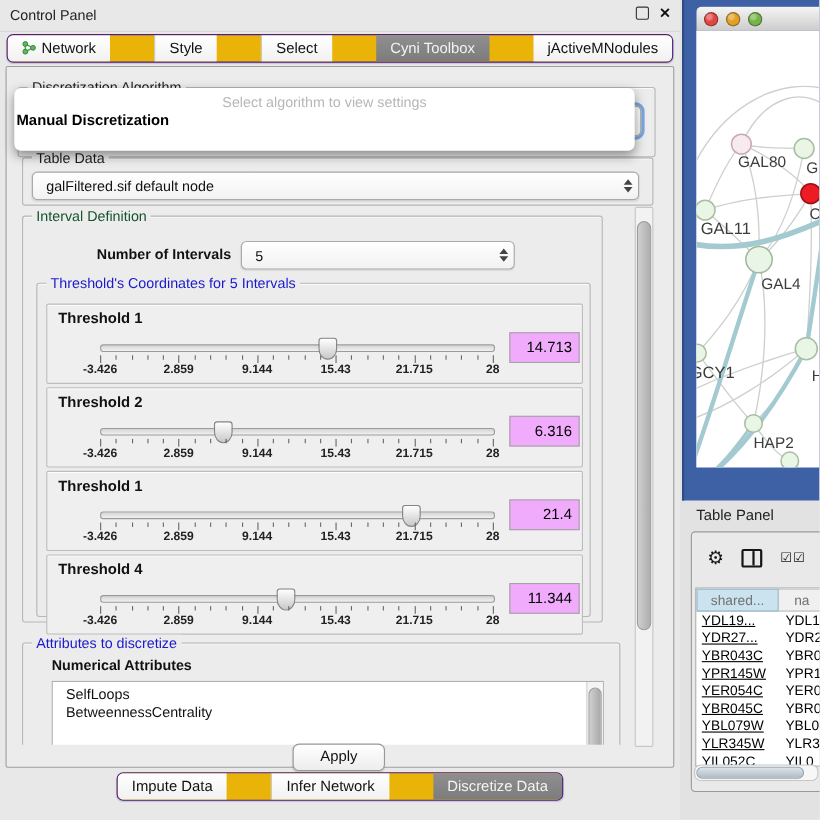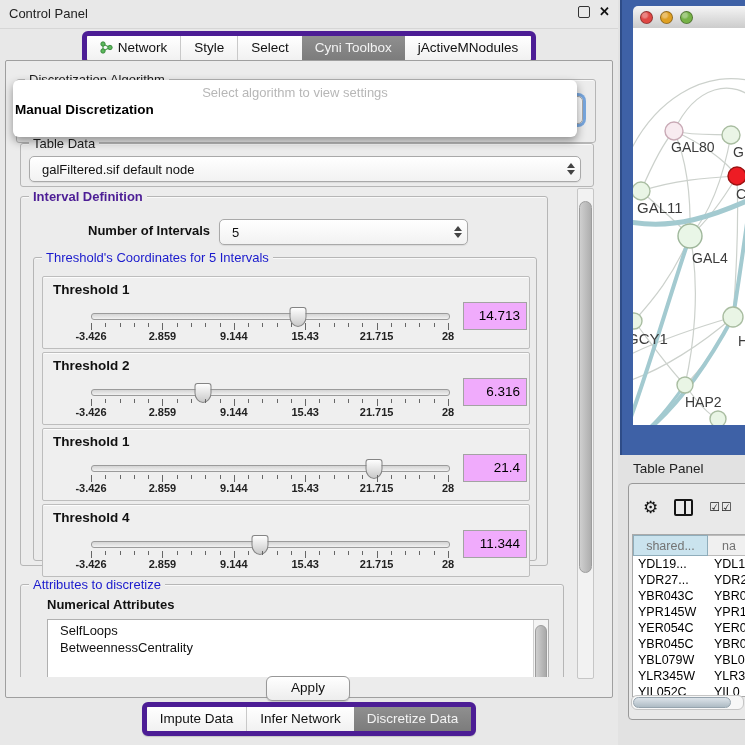--- a/index.html
+++ b/index.html
@@ -11,31 +11,31 @@
   }
   
   .control-panel{position:absolute;left:0;top:0;width:618px;height:745px;background:#e8e8e8;}
   .cp-titlebar{position:relative;height:28px;border-bottom:1px solid #d6d6d6;}
   .cp-title{position:absolute;left:9px;top:6px;font-size:13px;color:#222;}
   .cp-win-icons{position:absolute;right:8px;top:6px;display:flex;gap:9px;align-items:center;}
   .float-box{width:10px;height:10px;border:1.6px solid #333;border-radius:2px;}
   .close-x{font-size:13px;font-weight:bold;color:#111;line-height:12px;}
   
   .seg-strip{position:absolute;left:0;width:100%;display:flex;justify-content:center;}
-  .seg-strip-inner{display:flex;border:5px solid #4c1d95;border-radius:6px;overflow:hidden;background:#eab308;box-shadow:0 1px 1px rgba(0,0,0,.15);}
+  .seg-strip-inner{display:flex;border:1px solid #4c1d95;border-radius:6px;overflow:hidden;background:#eab308;box-shadow:0 1px 1px rgba(0,0,0,.15);gap:40px;}
   .seg{padding:4px 13px 5px;font-size:13.5px;color:#111;background:linear-gradient(#ffffff,#f1f1f1);display:flex;align-items:center;gap:5px;cursor:default;white-space:nowrap;}
   .seg.sep{border-left:1px solid #c9c9c9;}
   .seg.sel{background:linear-gradient(#8f8f8f,#7c7c7c);color:#f3f3f3;border-left:none;}
   .seg.sel + .seg{border-left:none;}
   .net-ic svg{display:block;}
   
   .cp-content{position:absolute;left:5px;top:60px;width:606px;height:636px;background:#ececec;border:1px solid #9f9f9f;border-radius:2px;}
   .groupbox{position:absolute;border:1px solid #b6b6b6;border-radius:3px;box-shadow:inset 0 1px 0 rgba(255,255,255,.7);}
   .legend{position:absolute;top:-8px;left:8px;background:#ececec;padding:0 4px;font-size:13px;white-space:nowrap;}
-  .legend.green{color:#4c1d95;font-weight:bold;}
+  .legend.green{color:#14532d;}
   .legend.blue{color:#1a1acd;}
   .legend.dark{color:#1c1c1c;}
   .combo{position:absolute;background:linear-gradient(#ffffff,#f2f2f2);border:1px solid #a9a9a9;border-radius:5px;font-size:13px;color:#111;display:flex;align-items:center;box-shadow:0 1px 1px rgba(0,0,0,.08);}
   .combo .val{padding-left:12px;flex:1;}
   .spin{display:flex;flex-direction:column;align-items:center;justify-content:center;gap:2px;width:18px;}
   .spin i{width:0;height:0;border-left:4px solid transparent;border-right:4px solid transparent;}
   .spin .up{border-bottom:5px solid #444;}
   .spin .dn{border-top:5px solid #444;}
   
   .algo-group{left:10px;top:18px;width:578px;height:62px;}
@@ -89,21 +89,21 @@
   .colsplit{width:15px;height:13px;border:2px solid #151515;border-radius:2px;position:relative;}
   .colsplit:before{content:"";position:absolute;left:50%;top:0;bottom:0;width:2px;background:#151515;}
   .checkpair{font-size:12px;color:#151515;letter-spacing:1px;white-space:nowrap;}
   .tp-table{position:absolute;left:3px;top:50px;right:-20px;bottom:22px;background:#fff;border:1px solid #aaa;overflow:hidden;}
   .tp-header{display:flex;height:21px;}
   .tp-hcell{font-size:12.5px;color:#737373;text-align:center;line-height:21px;border-right:1px solid #9ab0bc;box-sizing:border-box;overflow:hidden;white-space:nowrap;}
   .tp-hcell.c1{width:75px;background:#cae3ee;border:1px solid #8fadbb;}
   .tp-hcell.c2{flex:1;background:#f0f0f0;border-top:1px solid #bbb;border-bottom:1px solid #bbb;text-align:left;padding-left:14px;}
   .tp-row{display:flex;height:16px;}
   .tp-cell{font-size:12.5px;color:#000;line-height:16px;white-space:nowrap;overflow:hidden;}
-  .tp-cell.c1{width:75px;padding-left:5px;box-sizing:border-box;}
+  .tp-cell.c1{width:75px;padding-left:5px;box-sizing:border-box;text-decoration:underline;}
   .tp-cell.c2{flex:1;padding-left:6px;}
   .tp-hscroll{position:absolute;left:2px;right:2px;bottom:9px;height:13px;background:#f7f7f7;border:1px solid #c5c5c5;border-radius:6px;}
   .tp-hscroll .thumb{position:absolute;left:1px;top:1px;bottom:1px;width:96px;border-radius:6px;background:linear-gradient(#dde4ea,#aebbc4);border:1px solid #96a4ae;}
 </style>
 </head>
 <body>
 
 <div class="control-panel">
   <div class="cp-titlebar">
     <span class="cp-title">Control Panel</span>

